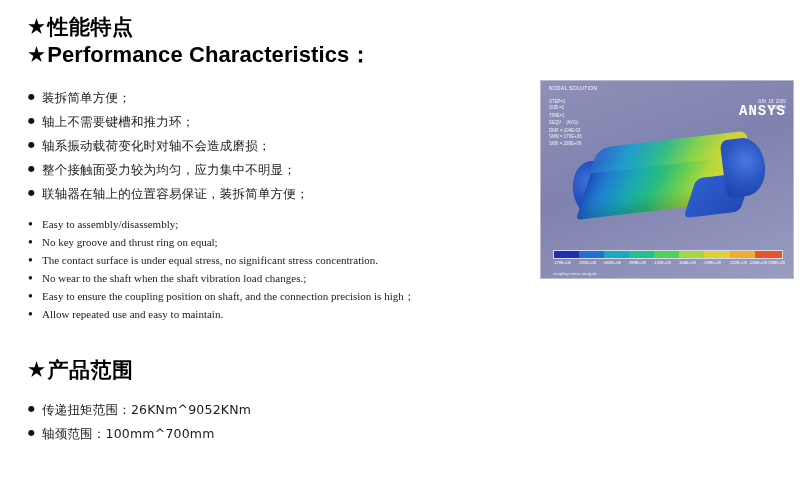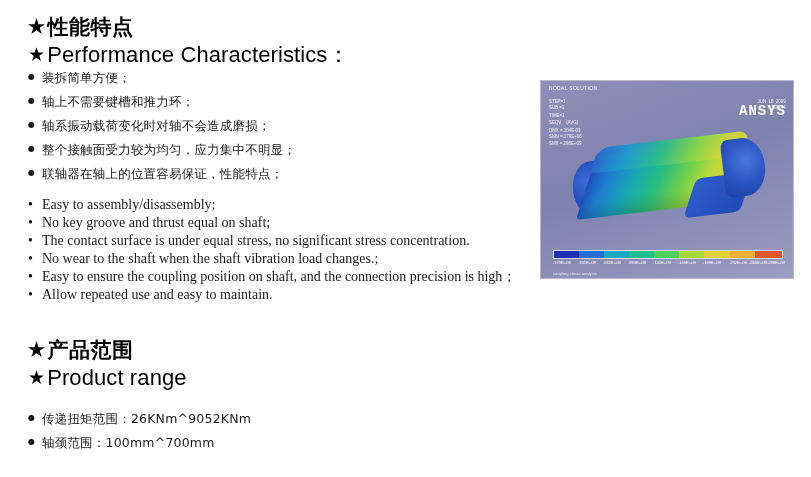--- a/index.html
+++ b/index.html
@@ -27,21 +27,21 @@
   .heading-cn {
     font-size: 21px;
     font-weight: bold;
     letter-spacing: 0.5px;
     line-height: 1.25;
     margin: 0 0 1px 0;
     color: #000;
   }
   .heading-en {
     font-size: 22px;
-    font-weight: normal;
+    font-weight: bold;
     letter-spacing: 0.1px;
     line-height: 1.25;
     margin: 0;
     color: #000;
   }
   .star {
     font-size: 19px;
     margin-right: 2px;
     display: inline-block;
     vertical-align: 1px;
@@ -68,30 +68,30 @@
     color: #111;
   }
   .cn-list li {
     font-size: 12.5px;
     line-height: 18px;
     font-family: "DejaVu Sans", "Liberation Sans", sans-serif;
     letter-spacing: 0.2px;
     margin-bottom: 6px;
   }
   .en-list li {
-    font-size: 14px;
+    font-size: 11px;
     line-height: 17px;
     font-family: "Liberation Serif", serif;
     margin-bottom: 1px;
   }
 
   .section1-text {
     width: 500px;
   }
-  .cn-block { margin-top: 0; }
+  .cn-block { margin-top: 20px; }
   .en-block { margin-top: 13px; }
 
   
   .section2 { margin-top: 34px; }
   .section2 .cn-list li { }
   .sec2-lists { margin-top: 18px; }
 
   
   .figure {
     position: absolute;
@@ -268,40 +268,37 @@
     <div class="heading-en">
       <span class="star">★</span><span>Performance Characteristics：</span>
     </div>
 
     <div class="section1-text">
       <ul class="bullets cn-list cn-block">
         <li>装拆简单方便；</li>
         <li>轴上不需要键槽和推力环；</li>
         <li>轴系振动载荷变化时对轴不会造成磨损；</li>
         <li>整个接触面受力较为均匀，应力集中不明显；</li>
-        <li>联轴器在轴上的位置容易保证，性能特点；</li>
+        <li>联轴器在轴上的位置容易保证，装拆简单方便；</li>
       </ul>
 
       <ul class="bullets en-list en-block">
         <li>Easy to assembly/disassembly;</li>
-        <li>No key groove and thrust equal on shaft;</li>
+        <li>No key groove and thrust ring on equal;</li>
         <li>The contact surface is under equal stress, no significant stress concentration.</li>
         <li>No wear to the shaft when the shaft vibration load changes.;</li>
         <li>Easy to ensure the coupling position on shaft, and the connection precision is high；</li>
         <li>Allow repeated use and easy to maintain.</li>
       </ul>
     </div>
   </div>
 
   <div class="section2">
     <div class="heading-cn">
       <span class="star">★</span><span>产品范围</span>
-    </div>
-    <div class="heading-en">
-      <span class="star">★</span><span>Product range</span>
     </div>
 
     <div class="sec2-lists">
       <ul class="bullets cn-list">
         <li>传递扭矩范围：26KNm^9052KNm</li>
         <li>轴颈范围：100mm^700mm</li>
       </ul>
 
     </div>
   </div>

